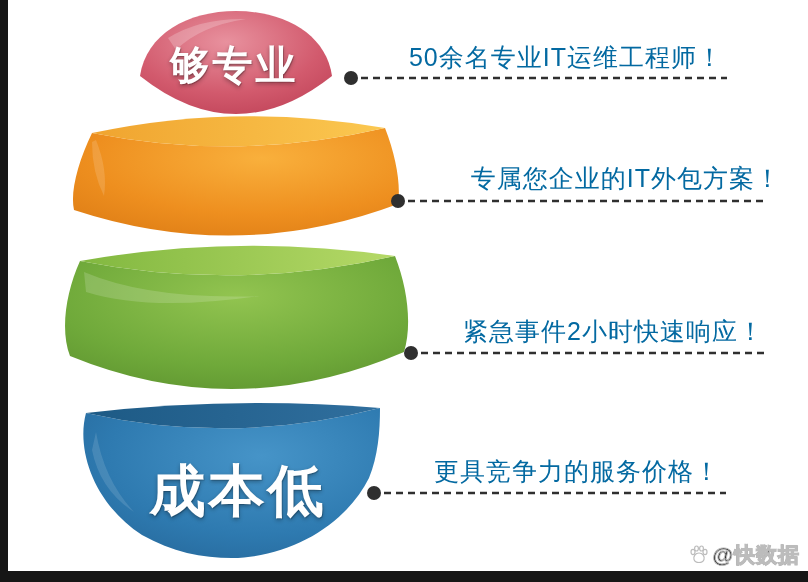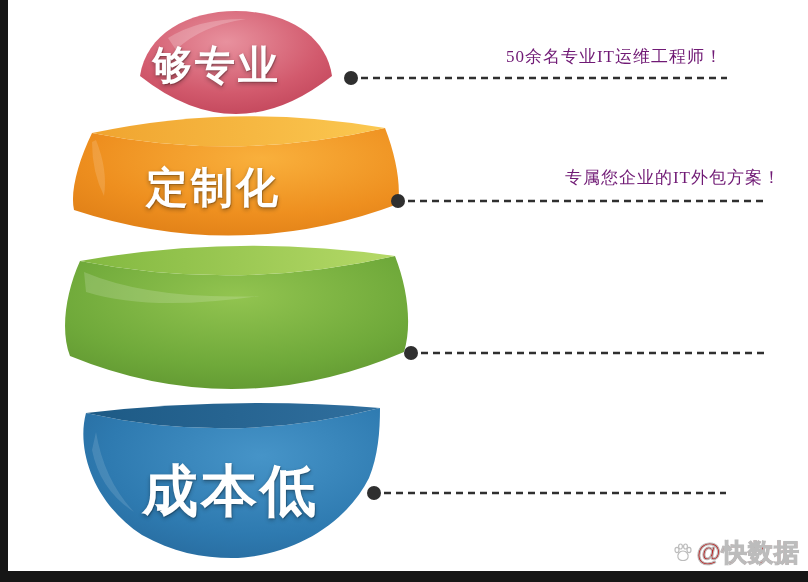--- a/index.html
+++ b/index.html
@@ -4,42 +4,42 @@
 <style>
   html,body{margin:0;padding:0;background:#e9e9e9;}
   .stage{
     position:relative;width:808px;height:582px;background:#ffffff;
     overflow:hidden;font-family:"Liberation Sans",sans-serif;
   }
   .frame-left{position:absolute;left:0;top:0;width:8px;height:582px;background:#161616;}
   .frame-bottom{position:absolute;left:0;bottom:0;width:808px;height:11px;background:#161616;}
   .funnel-svg{position:absolute;left:0;top:0;}
   .seg-label{
-    position:absolute;color:#ffffff;font-weight:bold;
+    position:absolute;color:#ffffff;font-weight:bold;text-align:center;
     letter-spacing:3px;white-space:nowrap;
     text-shadow:0 2px 4px rgba(0,0,0,.32), 1px 1px 0 rgba(0,0,0,.18);
   }
   .seg-label-1{left:152px;top:38px;width:164px;font-size:40px;}
   .seg-label-2{left:146px;top:160px;width:180px;font-size:42px;}
   .seg-label-3{left:140px;top:306px;width:192px;font-size:44px;}
   .seg-label-4{left:142px;top:454px;width:192px;font-size:56px;}
   .callout{
-    position:absolute;color:#701a75;font-family:Liberation Serif, serif;
-    font-size:17px;line-height:30px;white-space:nowrap;letter-spacing:1px;
+    position:absolute;color:#0369a1;font-family:Liberation Sans, sans-serif;
+    font-size:25px;line-height:30px;white-space:nowrap;letter-spacing:1px;
   }
   .callout-1{right:85px;top:42px;}
   .callout-2{right:27px;top:163px;}
   .callout-3{right:44px;top:316px;}
   .callout-4{right:88px;top:456px;}
   .watermark{
     position:absolute;right:8px;bottom:13px;display:flex;align-items:center;gap:3px;
     opacity:.95;
   }
   .watermark-text{
-    font-size:25px;font-weight:bold;color:#b91c1c;
+    font-size:21px;font-weight:bold;color:#000000;
     -webkit-text-stroke:1px #b9b9b9;
     text-shadow:0 0 1px #cccccc;
     letter-spacing:1px;
   }
 </style>
 </head>
 <body>
 
 <div class="stage">
 
@@ -108,25 +108,26 @@
       <circle cx="398" cy="201" r="7" fill="#2f2f2f" stroke="none"></circle>
       <line x1="408" y1="201" x2="767" y2="201" stroke-width="2.5" stroke-dasharray="7 5"></line>
       <circle cx="411" cy="353" r="7" fill="#2f2f2f" stroke="none"></circle>
       <line x1="421" y1="353" x2="767" y2="353" stroke-width="2.5" stroke-dasharray="7 5"></line>
       <circle cx="374" cy="493" r="7" fill="#2f2f2f" stroke="none"></circle>
       <line x1="384" y1="493" x2="726" y2="493" stroke-width="2.5" stroke-dasharray="7 5"></line>
     </g>
   </svg>
 
   <div class="seg-label seg-label-1">够专业</div>
-  <div class="seg-label seg-label-2">定制化</div>
   <div class="seg-label seg-label-4">成本低</div>
 
   <div class="callout callout-1">50余名专业IT运维工程师！</div>
   <div class="callout callout-2">专属您企业的IT外包方案！</div>
+  <div class="callout callout-3">紧急事件2小时快速响应！</div>
+  <div class="callout callout-4">更具竞争力的服务价格！</div>
 
   <div class="watermark">
     <svg width="22" height="22" viewBox="0 0 22 22">
       <g fill="#ffffff" stroke="#b9b9b9" stroke-width="1.2">
         <ellipse cx="5" cy="8" rx="2" ry="2.6"></ellipse>
         <ellipse cx="17" cy="8" rx="2" ry="2.6"></ellipse>
         <ellipse cx="8.5" cy="4.5" rx="1.9" ry="2.5"></ellipse>
         <ellipse cx="13.5" cy="4.5" rx="1.9" ry="2.5"></ellipse>
         <path d="M 11 9 C 14.5 9 17 12.5 16 15.5 C 15.2 17.8 13 18.5 11 18.5 C 9 18.5 6.8 17.8 6 15.5 C 5 12.5 7.5 9 11 9 Z"></path>
       </g>

